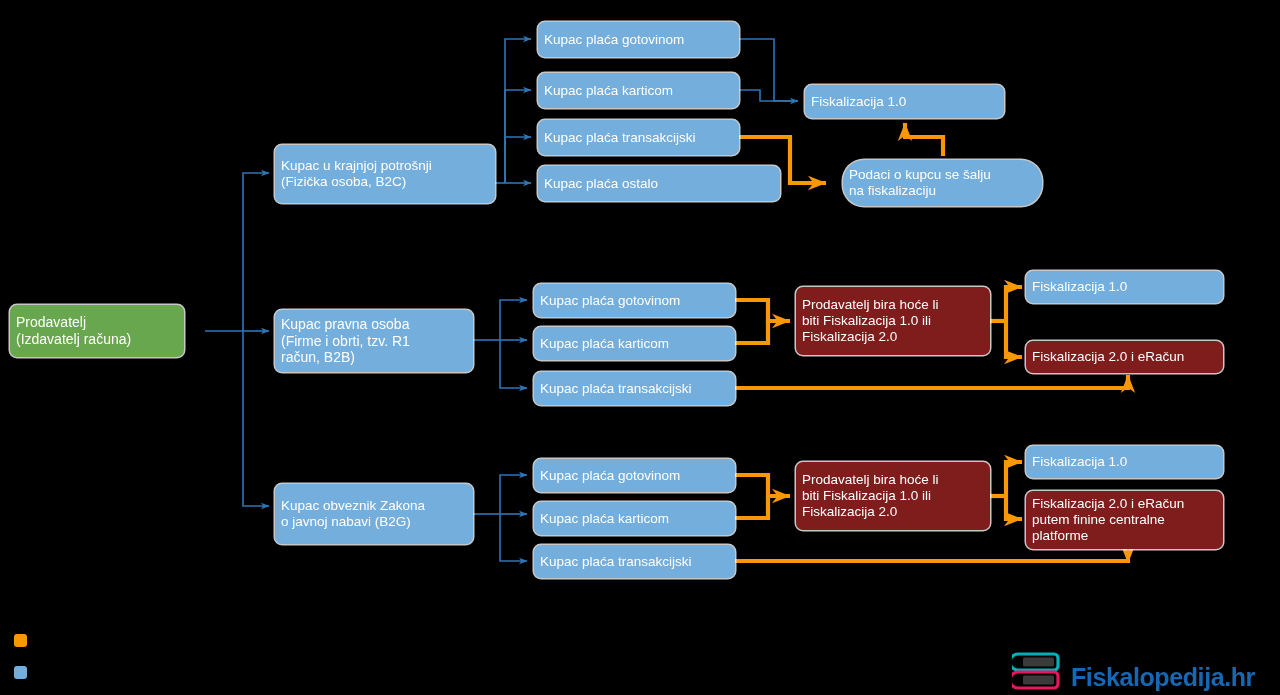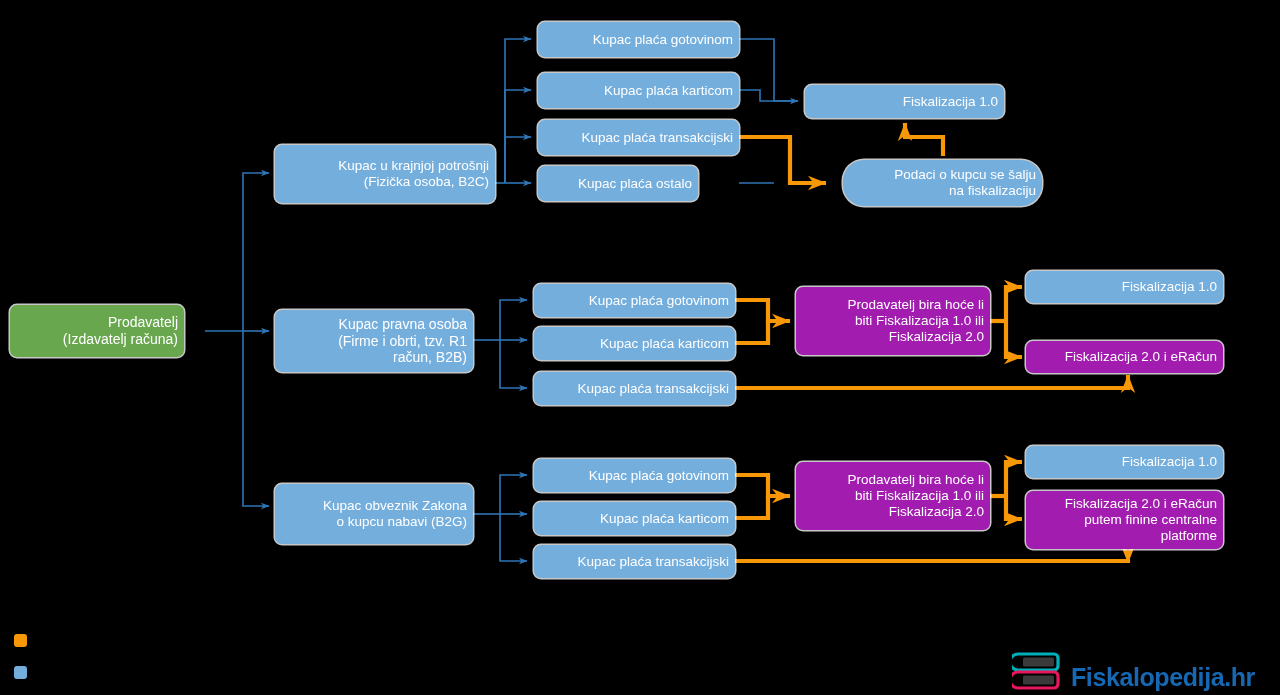--- a/index.html
+++ b/index.html
@@ -25,36 +25,36 @@
     width: 1280px;
     height: 695px;
     pointer-events: none;
   }
   .node {
     position: absolute;
     box-sizing: border-box;
     display: flex;
     align-items: center;
     justify-content: center;
-    text-align: right;
+    text-align: left;
     border-radius: 7px;
     color: #ffffff;
     line-height: 1.18;
     padding: 2px 6px;
     z-index: 3;
     box-shadow: 0 0 0 1.5px rgba(255,255,255,0.78);
   }
   .node .txt {
     display: block;
     width: 100%;
     white-space: pre-line;
   }
   .n-blue  { background: #74AEDD; }
   .n-green { background: #68A74E; }
-  .n-orange{ background: #a21caf; }
+  .n-orange{ background: #7f1d1d; }
 
   .legend-dot {
     position: absolute;
     width: 13px;
     height: 13px;
     border-radius: 3px;
     z-index: 4;
   }
   .legend-label {
     position: absolute;
@@ -164,21 +164,21 @@
 
   <div class="node n-blue" style="left:538px; top:22px; width:201px; height:35px; font-size:13.5px;">
     <span class="txt">Kupac plaća gotovinom</span>
   </div>
   <div class="node n-blue" style="left:538px; top:73px; width:201px; height:35px; font-size:13.5px;">
     <span class="txt">Kupac plaća karticom</span>
   </div>
   <div class="node n-blue" style="left:538px; top:120px; width:201px; height:35px; font-size:13.5px;">
     <span class="txt">Kupac plaća transakcijski</span>
   </div>
-  <div class="node n-blue" style="left:538px; top:166px; width:160px; height:35px; font-size:13.5px;">
+  <div class="node n-blue" style="left:538px; top:166px; width:242px; height:35px; font-size:13.5px;">
     <span class="txt">Kupac plaća ostalo</span>
   </div>
 
   <div class="node n-blue" style="left:805px; top:85px; width:199px; height:33px; font-size:13.5px;">
     <span class="txt">Fiskalizacija 1.0</span>
   </div>
   <div class="node n-blue" style="left:843px; top:160px; width:199px; height:46px; font-size:13.5px;border-radius:21px;">
     <span class="txt">Podaci o kupcu se šalju
 na fiskalizaciju</span>
   </div>
@@ -206,21 +206,21 @@
   </div>
   <div class="node n-blue" style="left:1026px; top:271px; width:197px; height:32px; font-size:13.5px;">
     <span class="txt">Fiskalizacija 1.0</span>
   </div>
   <div class="node n-orange" style="left:1026px; top:341px; width:197px; height:32px; font-size:13.5px;">
     <span class="txt">Fiskalizacija 2.0 i eRačun</span>
   </div>
 
   <div class="node n-blue" style="left:275px; top:484px; width:198px; height:60px; font-size:13.5px;">
     <span class="txt">Kupac obveznik Zakona
-o kupcu nabavi (B2G)</span>
+o javnoj nabavi (B2G)</span>
   </div>
 
   <div class="node n-blue" style="left:534px; top:459px; width:201px; height:33px; font-size:13.5px;">
     <span class="txt">Kupac plaća gotovinom</span>
   </div>
   <div class="node n-blue" style="left:534px; top:502px; width:201px; height:33px; font-size:13.5px;">
     <span class="txt">Kupac plaća karticom</span>
   </div>
   <div class="node n-blue" style="left:534px; top:545px; width:201px; height:33px; font-size:13.5px;">
     <span class="txt">Kupac plaća transakcijski</span>

